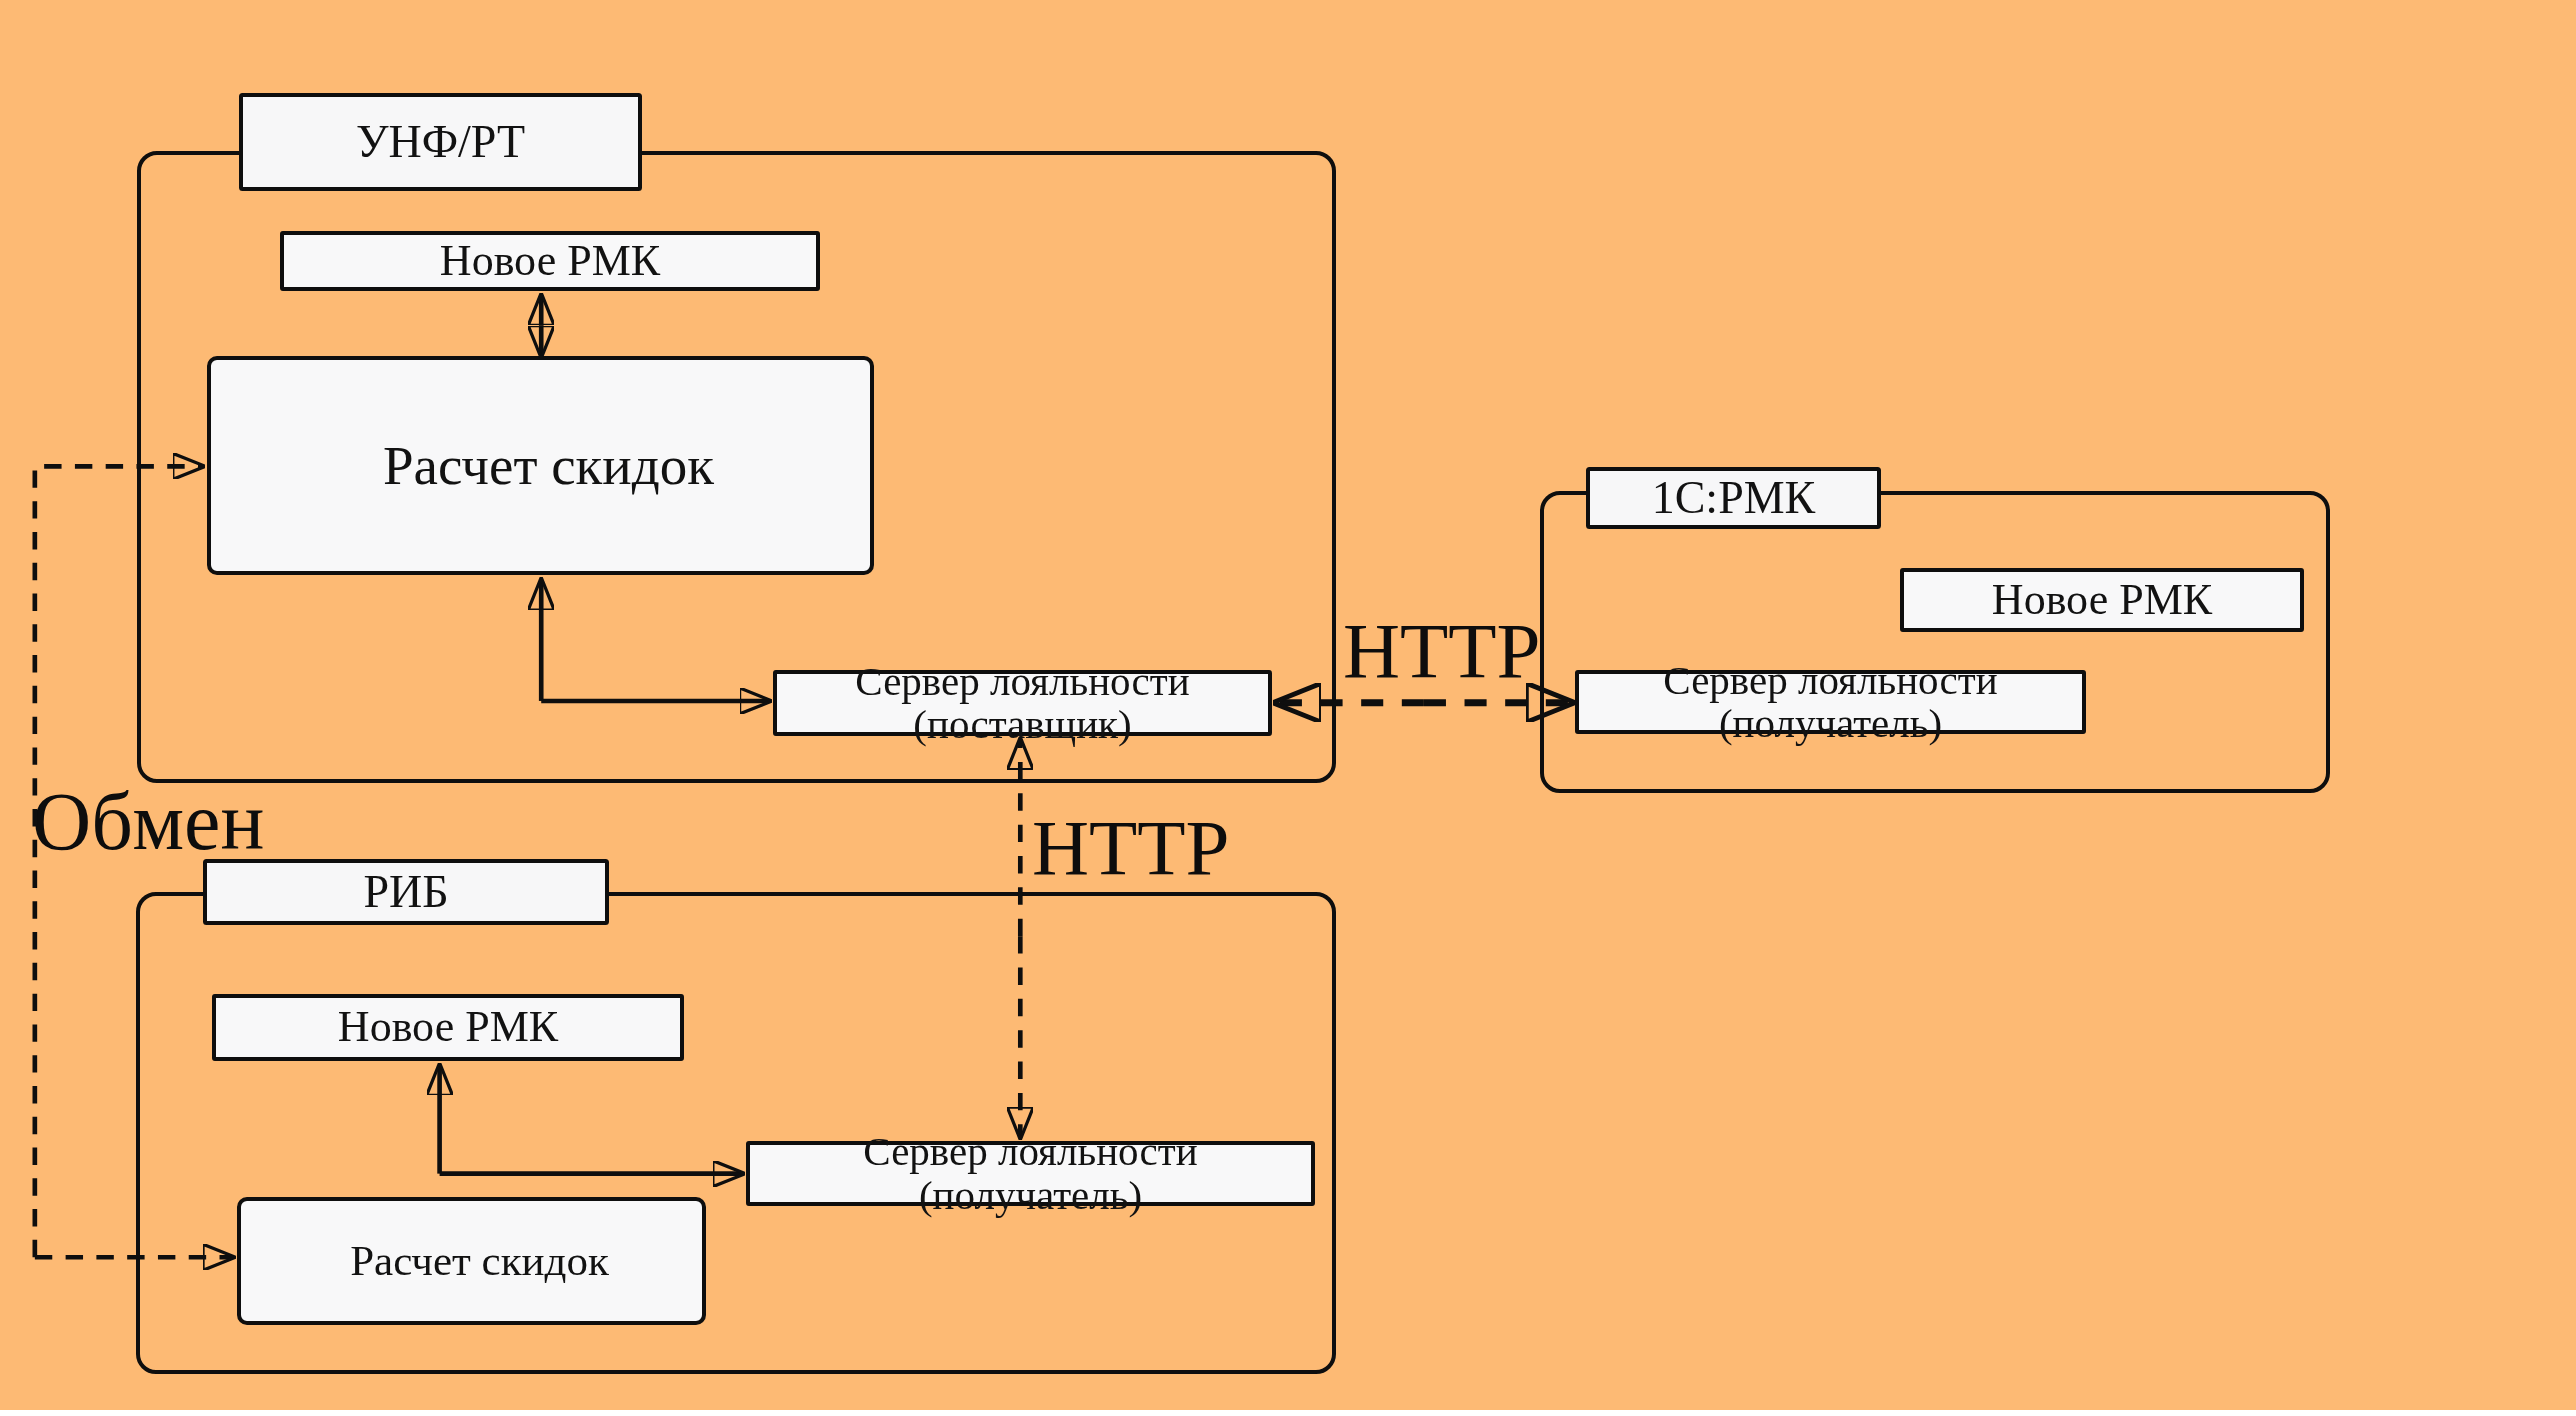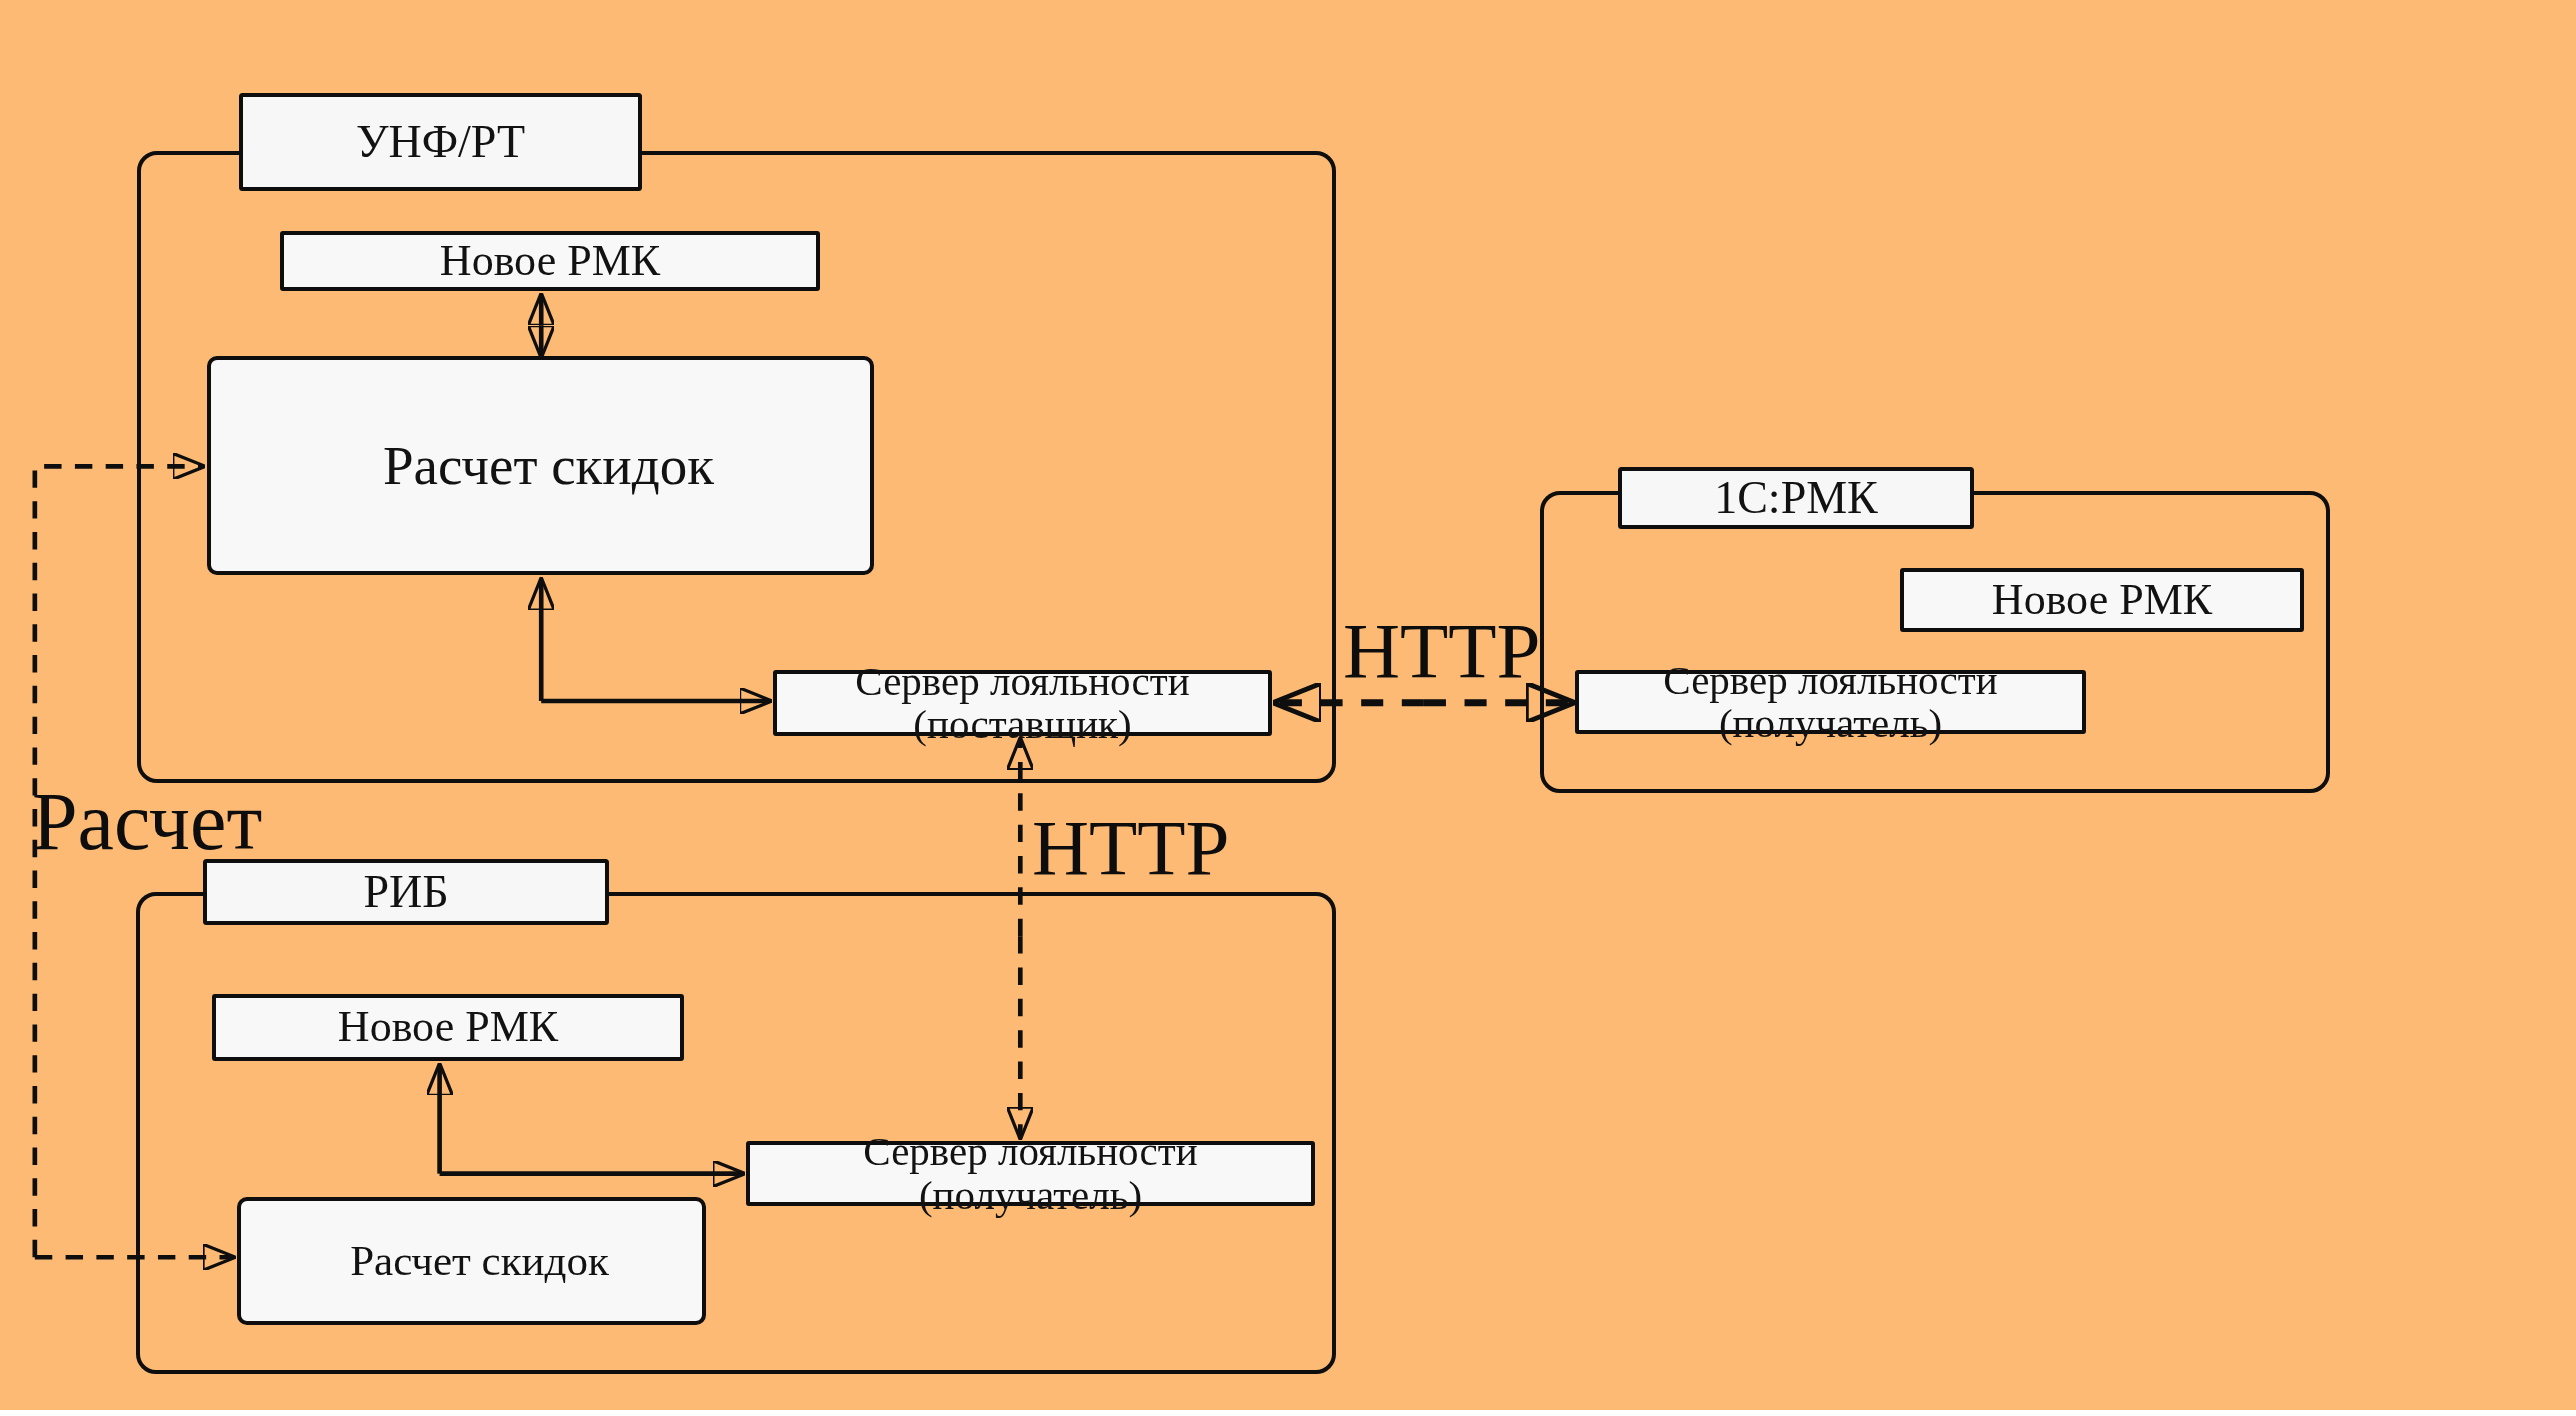--- a/index.html
+++ b/index.html
@@ -82,31 +82,31 @@
 
 <div class="canvas">
 
   <div class="container" style="left:137px; top:151px; width:1199px; height:632px;"></div>
   <div class="title-box" style="left:239px; top:93px; width:403px; height:98px;">УНФ/РТ</div>
   <div class="node fs-novoe" style="left:272px; top:231px; width:540px; height:60px;">Новое РМК</div>
   <div class="node rounded fs-raschet-big" style="left:207px; top:356px; width:667px; height:219px;">Расчет скидок</div>
   <div class="node fs-server" style="left:773px; top:670px; width:499px; height:66px;font-family:Liberation Serif, serif;">Сервер лояльности (поставщик)</div>
 
   <div class="container" style="left:1540px; top:491px; width:790px; height:302px;"></div>
-  <div class="title-box" style="left:1586px; top:467px; width:356px; height:62px;margin-left:32px;">1С:РМК</div>
+  <div class="title-box" style="left:1586px; top:467px; width:295px; height:62px;">1С:РМК</div>
   <div class="node fs-novoe" style="left:1892px; top:568px; width:404px; height:64px;">Новое РМК</div>
   <div class="node fs-server" style="left:1575px; top:670px; width:511px; height:64px;">Сервер лояльности (получатель)</div>
 
   <div class="container" style="left:136px; top:892px; width:1200px; height:482px;"></div>
   <div class="title-box" style="left:203px; top:859px; width:406px; height:66px;">РИБ</div>
   <div class="node fs-novoe" style="left:204px; top:994px; width:472px; height:67px;">Новое РМК</div>
   <div class="node fs-server" style="left:746px; top:1141px; width:569px; height:65px;">Сервер лояльности (получатель)</div>
   <div class="node rounded fs-raschet-small" style="left:237px; top:1197px; width:469px; height:128px;">Расчет скидок</div>
 
-  <div class="edge-label lbl-obmen" style="left:32px; top:781px;">Расчет</div>
+  <div class="edge-label lbl-obmen" style="left:32px; top:781px;">Обмен</div>
   <div class="edge-label lbl-http" style="left:1343px; top:611px;">HTTP</div>
   <div class="edge-label lbl-http" style="left:1032px; top:808px;">HTTP</div>
 
   <svg class="connectors" viewBox="0 0 4436 2440" xmlns="http://www.w3.org/2000/svg">
     <defs>
       <marker id="ah" viewBox="0 0 10 8" refX="9" refY="4" markerWidth="7" markerHeight="5.6" orient="auto" markerUnits="strokeWidth">
         <path d="M0 0 L10 4 L0 8 Z" fill="#0e0e0e" stroke="none"></path>
       </marker>
     </defs>
 

